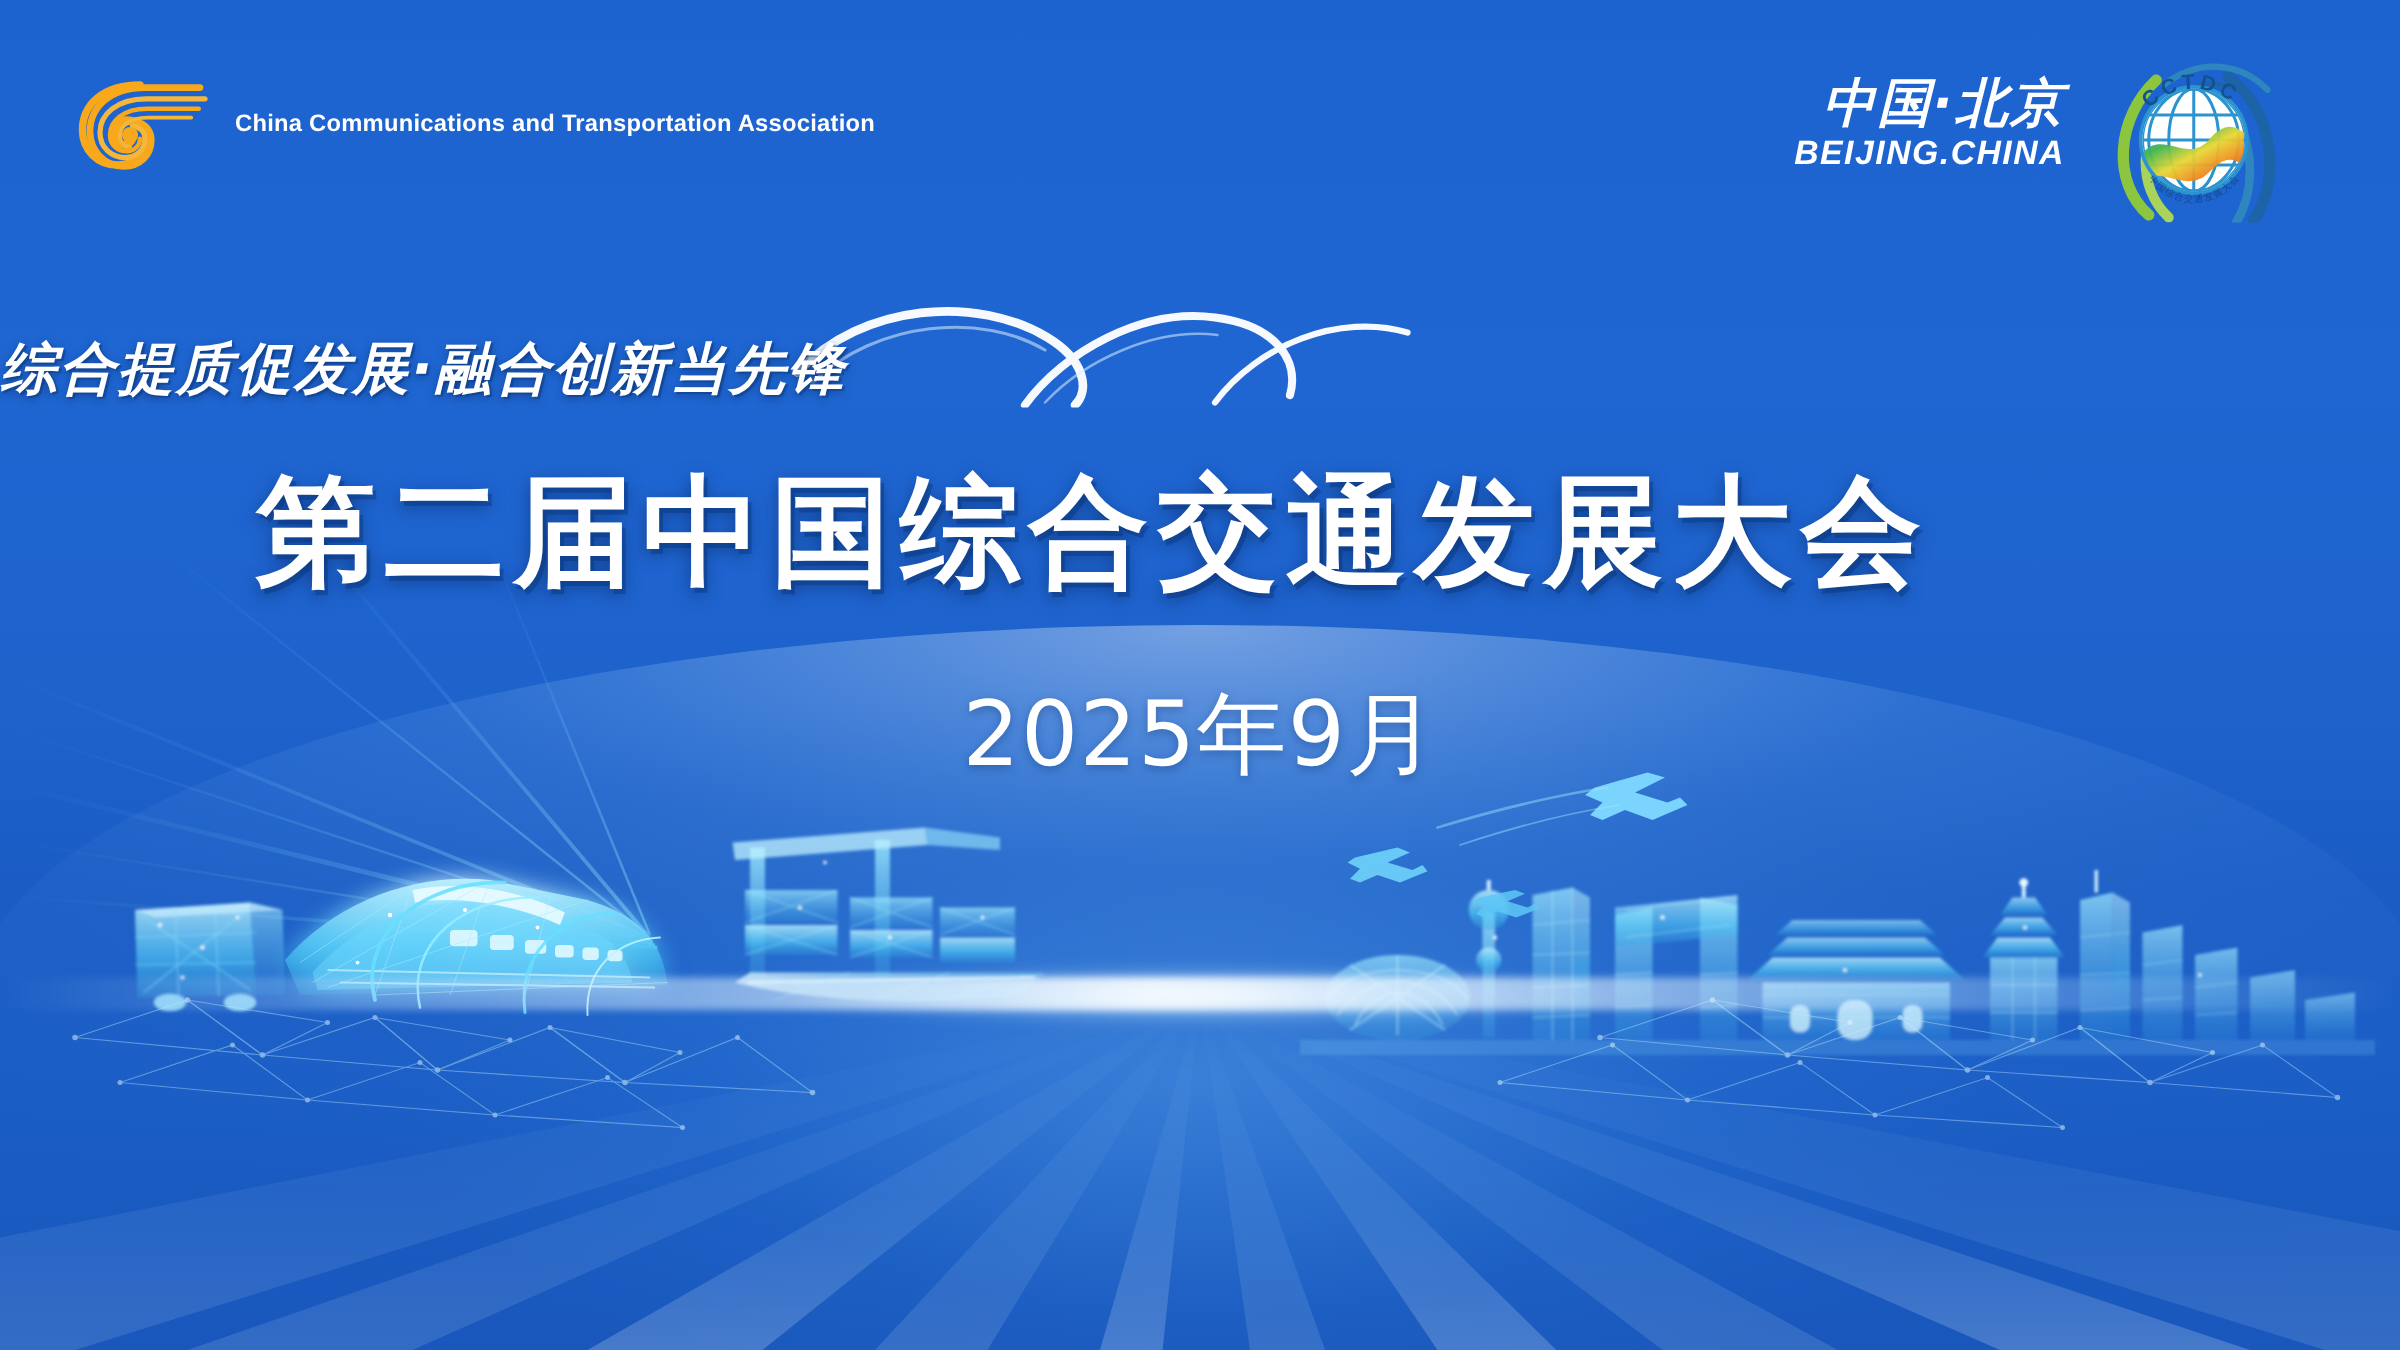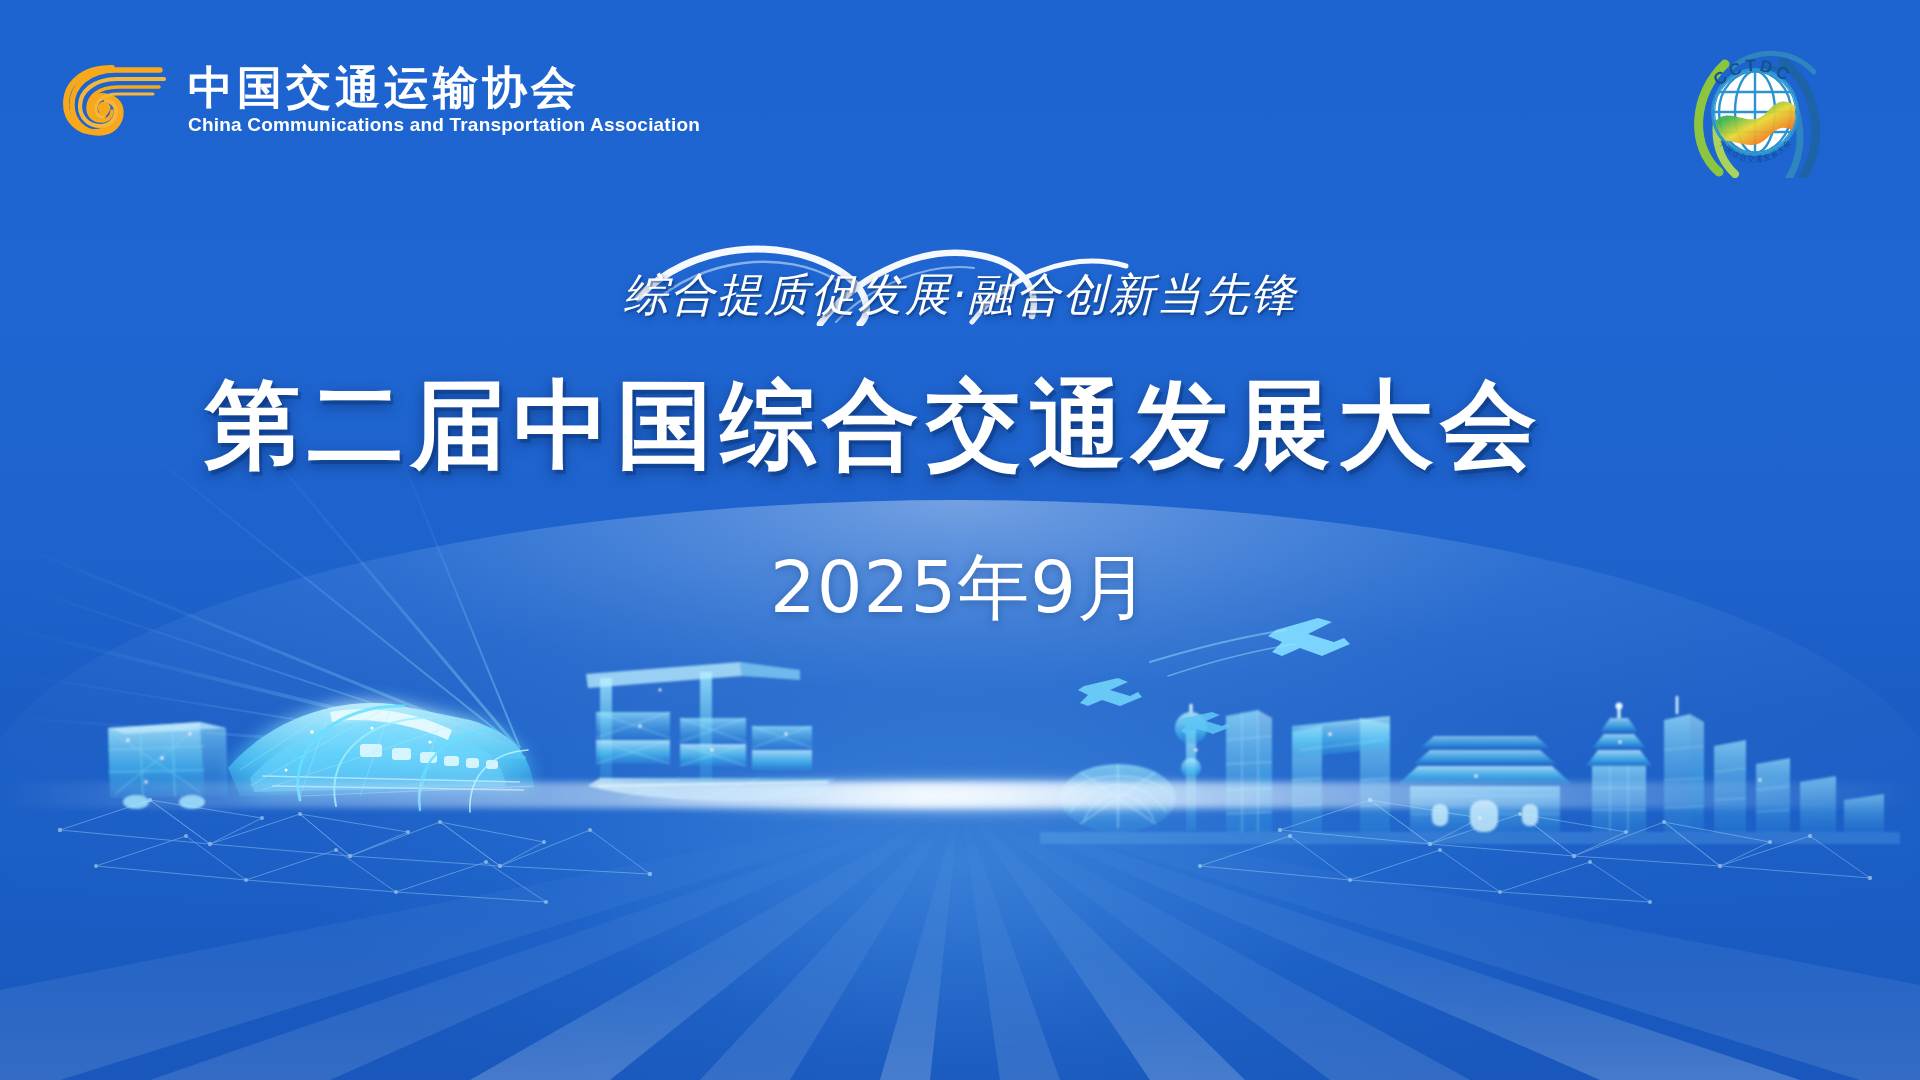--- a/index.html
+++ b/index.html
@@ -65,22 +65,22 @@
     margin-top:2px; font-family:"Liberation Sans",sans-serif;
   }
   .cctdc { position:absolute; right:95px; top:28px; width:150px; height:150px; }
 
   
   .center { position:absolute; left:0; top:0; width:1920px; }
 
   .swoosh-wrap { position:absolute; left:520px; top:236px; width:880px; height:90px; }
 
   .subtitle {
-    position:absolute; left:0; top:265px; width:1920px; text-align:center;
-    font-size:45px; font-weight:400; font-style:italic; color:#ffffff;
+    position:absolute; left:0; top:265px; width:1920px; 
+    font-size:45px; font-weight:700; font-style:italic; color:#ffffff;
     letter-spacing:2px; white-space:nowrap;
     font-family:"DejaVu Sans","Liberation Sans",sans-serif;
     text-shadow:0 3px 7px rgba(7,40,95,.55), 2px 2px 0 rgba(10,55,120,.40);
   }
 
   .main-title {
     position:absolute; left:0; top:362px; width:1748px; text-align:center;
     font-size:96px; font-weight:700; color:#ffffff;
     letter-spacing:7px; white-space:nowrap;
     font-family:"DejaVu Sans","Liberation Sans",sans-serif;
@@ -176,25 +176,28 @@
         </g>
         <g fill="none" stroke="#f7a81b" stroke-width="3.6" stroke-linecap="round">
           <path d="M99,31 L58,31 C38,31 28,41 28,52 C28,60 34,65 41,65 C48,65 52,60 52,55"></path>
         </g>
         <g fill="none" stroke="#f5b63c" stroke-width="3" stroke-linecap="round">
           <path d="M93,38 L58,38 C43,38 36,45 36,53 C36,58 39,61 43,61"></path>
         </g>
         <circle cx="44" cy="52" r="6.5" fill="#f7a81b"></circle>
       </svg>
       <div class="cta-txt">
-        <div class="cta-cn">中国交通运输协会</div>
         <div class="cta-en">China Communications and Transportation Association</div>
       </div>
     </div>
 
+    <div class="beijing">
+      <div class="bj-cn">中国·北京</div>
+      <div class="bj-en">BEIJING.CHINA</div>
+    </div>
 
     <svg class="cctdc" viewBox="0 0 150 150">
       <defs>
         <linearGradient id="sband" x1="0" y1="0" x2="1" y2="1">
           <stop offset="0%" stop-color="#2aa8d8"></stop>
           <stop offset="28%" stop-color="#3fb54f"></stop>
           <stop offset="52%" stop-color="#e8d734"></stop>
           <stop offset="74%" stop-color="#f08a20"></stop>
           <stop offset="100%" stop-color="#d8332b"></stop>
         </linearGradient>

